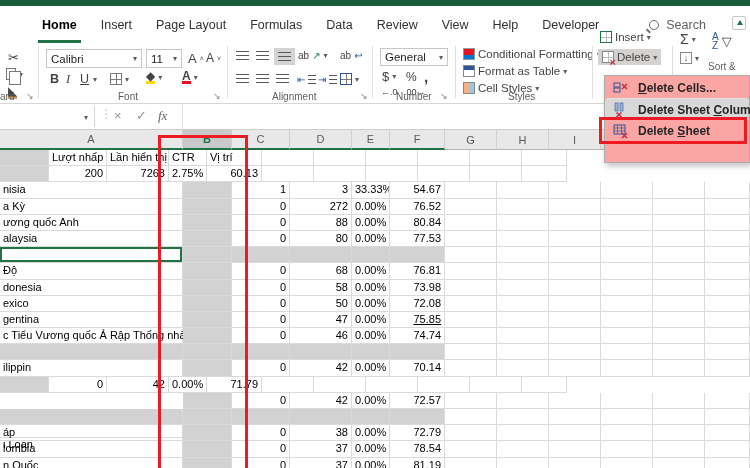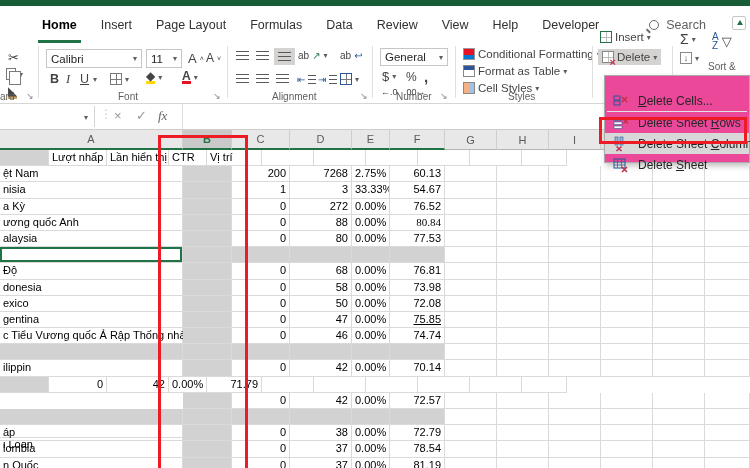--- a/index.html
+++ b/index.html
@@ -70,21 +70,21 @@
   .gcell.ca { overflow:visible; }
   .gcell.num { text-align:right; }
   .bsel { background:#d2d2d2; }
   .grayfill { background:#d2d2d2; }
   .asel { box-shadow: inset 0 0 0 2px #217346; }
 
   
   .red-colbox { position:absolute; left:158px; top:135px; width:90px; height:345px; border:3px solid #ed1c24; z-index:40; pointer-events:none; }
 
   
-  .dmenu { position:absolute; left:604px; top:75px; width:146px; height:88px; background:#ec4899; border:1px solid #ababab; box-shadow:2px 3px 6px rgba(0,0,0,.25); z-index:50; padding-top:14px; }
+  .dmenu { position:absolute; left:604px; top:75px; width:146px; height:88px; background:#fca5a5; border:1px solid #ababab; box-shadow:2px 3px 6px rgba(0,0,0,.25); z-index:50; padding-top:1px;font-weight:bold; }
   .ditem { height:21px; display:flex; align-items:center; font-size:12px; color:#262626; padding-left:8px; gap:9px; white-space:nowrap; }
   .ditem.hl { background:#d8d8d8; }
   .dsep { height:1px; background:#e3e3e3; margin:0 2px; }
   .ditem u { text-decoration:underline; }
   .dico { width:16px; height:16px; flex:0 0 16px; position:relative; }
   .red-itembox { position:absolute; left:599px; top:117px; width:148px; height:27px; border:3px solid #ed1c24; z-index:60; pointer-events:none; }
 </style>
 </head>
 <body>
 
@@ -289,21 +289,20 @@
           <div class="gcell" style="width: 38px; flex: 0 0 38px;">CTR</div>
           <div class="gcell" style="width: 55px; flex: 0 0 55px;">Vị trí</div>
           <div class="gcell" style="width: 52px; flex: 0 0 52px;"></div>
           <div class="gcell" style="width: 52px; flex: 0 0 52px;"></div>
           <div class="gcell" style="width: 52px; flex: 0 0 52px;"></div>
           <div class="gcell" style="width: 52px; flex: 0 0 52px;"></div>
           <div class="gcell" style="width: 52px; flex: 0 0 52px;"></div>
           <div class="gcell" style="width: 45px; flex: 0 0 45px;"></div>
         </div>
         <div class="grow">
-          <div class="gcell ca" style="width: 183px; flex: 0 0 183px;">ệt Nam</div>
           <div class="gcell bsel" style="width: 49px; flex: 0 0 49px;"></div>
           <div class="gcell num" style="width: 58px; flex: 0 0 58px;">200</div>
           <div class="gcell num" style="width: 62px; flex: 0 0 62px;">7268</div>
           <div class="gcell num" style="width: 38px; flex: 0 0 38px;">2.75%</div>
           <div class="gcell num" style="width: 55px; flex: 0 0 55px;">60.13</div>
           <div class="gcell" style="width: 52px; flex: 0 0 52px;"></div>
           <div class="gcell" style="width: 52px; flex: 0 0 52px;"></div>
           <div class="gcell" style="width: 52px; flex: 0 0 52px;"></div>
           <div class="gcell" style="width: 52px; flex: 0 0 52px;"></div>
           <div class="gcell" style="width: 52px; flex: 0 0 52px;"></div>
@@ -336,21 +335,21 @@
           <div class="gcell" style="width: 52px; flex: 0 0 52px;"></div>
           <div class="gcell" style="width: 52px; flex: 0 0 52px;"></div>
           <div class="gcell" style="width: 45px; flex: 0 0 45px;"></div>
         </div>
         <div class="grow">
           <div class="gcell ca" style="width: 183px; flex: 0 0 183px;">ương quốc Anh</div>
           <div class="gcell bsel" style="width: 49px; flex: 0 0 49px;"></div>
           <div class="gcell num" style="width: 58px; flex: 0 0 58px;">0</div>
           <div class="gcell num" style="width: 62px; flex: 0 0 62px;">88</div>
           <div class="gcell num" style="width: 38px; flex: 0 0 38px;">0.00%</div>
-          <div class="gcell num" style="width: 55px; flex: 0 0 55px; font-family: Liberation Serif, serif;">80.84</div>
+          <div class="gcell num" style="width: 55px; flex: 0 0 55px;">80.84</div>
           <div class="gcell" style="width: 52px; flex: 0 0 52px;"></div>
           <div class="gcell" style="width: 52px; flex: 0 0 52px;"></div>
           <div class="gcell" style="width: 52px; flex: 0 0 52px;"></div>
           <div class="gcell" style="width: 52px; flex: 0 0 52px;"></div>
           <div class="gcell" style="width: 52px; flex: 0 0 52px;"></div>
           <div class="gcell" style="width: 45px; flex: 0 0 45px;"></div>
         </div>
         <div class="grow">
           <div class="gcell ca" style="width: 183px; flex: 0 0 183px;">alaysia</div>
           <div class="gcell bsel" style="width: 49px; flex: 0 0 49px;"></div>
@@ -568,29 +567,20 @@
   <div class="dmenu" id="dmenu">
       <div class="ditem">
         <span class="dico"><svg width="16" height="16" viewBox="0 0 16 16">
             <rect x="1" y="3" width="6" height="4" fill="none" stroke="#2b579a"></rect>
             <rect x="1" y="8" width="6" height="4" fill="none" stroke="#2b579a"></rect>
             <path d="M9 4 L14 9 M14 4 L9 9" stroke="#c4314b" stroke-width="1.6"></path>
           </svg></span>
         <span><u>D</u>elete Cells...</span>
       </div>
       <div class="dsep"></div>
-      <div class="ditem">
-        <span class="dico"><svg width="16" height="16" viewBox="0 0 16 16">
-            <rect x="1" y="3" width="8" height="2.5" fill="#9cb6d8" stroke="#2b579a" stroke-width=".6"></rect>
-            <rect x="1" y="7" width="8" height="2.5" fill="#fff" stroke="#2b579a" stroke-width=".6"></rect>
-            <rect x="1" y="11" width="8" height="2.5" fill="#fff" stroke="#2b579a" stroke-width=".6"></rect>
-            <path d="M10.5 4 L15 8.5 M15 4 L10.5 8.5" stroke="#c4314b" stroke-width="1.6"></path>
-          </svg></span>
-        <span>Delete Sheet <u>R</u>ows</span>
-      </div>
       <div class="ditem hl">
         <span class="dico"><svg width="16" height="16" viewBox="0 0 16 16">
             <rect x="2" y="1" width="3" height="8" fill="#9cb6d8" stroke="#2b579a" stroke-width=".6"></rect>
             <rect x="7" y="1" width="3" height="8" fill="#9cb6d8" stroke="#2b579a" stroke-width=".6"></rect>
             <path d="M3.5 10.5 L8.5 15 M8.5 10.5 L3.5 15" stroke="#c4314b" stroke-width="1.6"></path>
           </svg></span>
         <span>Delete Sheet <u>C</u>olumns</span>
       </div>
       <div class="ditem">
         <span class="dico"><svg width="16" height="16" viewBox="0 0 16 16">

